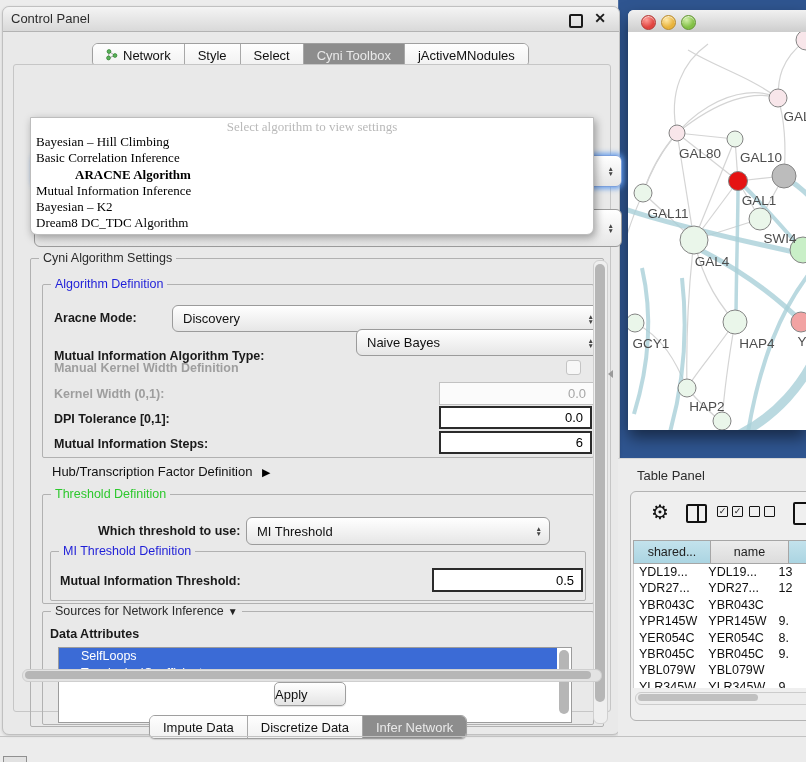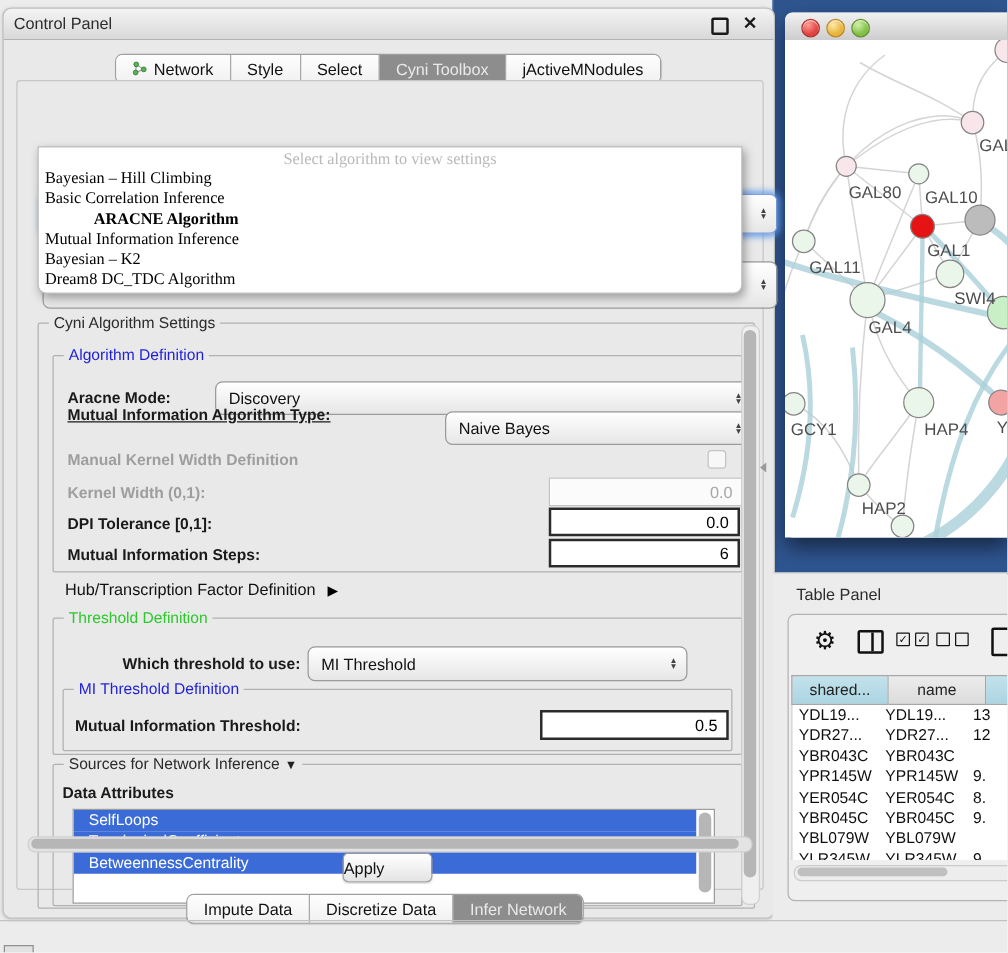--- a/index.html
+++ b/index.html
@@ -61,21 +61,21 @@
     justify-content:flex-end;padding-right:7px;font-size:13px;color:#000;}
   .tfield.dis{border:1px solid #c2c2c2;background:#fbfbfb;color:#a6a6a6;}
 
   .cbox{width:13px;height:13px;border:1px solid #c4c4c4;background:#f7f7f7;border-radius:3px;}
 
   .tri{font-size:11px;color:#000;}
   .caret{font-size:10px;color:#222;margin-left:4px;}
 
   
   #attr-list{left:44px;top:582px;width:512px;height:74px;background:#fff;border:1px solid #9c9c9c;overflow:hidden;}
-  .attr-item{height:17px;line-height:17px;padding-left:12px;margin-right:14px;
+  .attr-item{height:17px;line-height:17px;padding-left:22px;margin-right:14px;
     font-size:12.5px;color:#fff;background:#3b6bd6;}
   #attr-scroll{position:absolute;right:2px;top:2px;width:10px;height:64px;border-radius:5px;background:#b6b6b6;}
 
   
   .sb-track-v{background:#efefef;border:1px solid #d0d0d0;border-radius:6px;}
   .sb-thumb{background:#b6b6b6;border-radius:6px;position:absolute;}
 
   
   .btn{display:flex;align-items:center;justify-content:flex-start;font-size:13px;color:#111;
     background:linear-gradient(#ffffff,#e4e4e4);border:1px solid #9f9f9f;border-radius:5px;
@@ -256,21 +256,21 @@
       </div>
 
       <div class="abs tgroup" style="left:28px;top:219px;width:550px;height:172px;">
         <span class="gtitle t-blue">Algorithm Definition</span>
       </div>
       <div class="abs lbl" style="left:40px;top:246px;">Aracne Mode:</div>
       <div class="abs combo" style="left:158px;top:240px;width:418px;height:25px;">
         <span>Discovery</span>
         <span class="arrows">▲<br>▼</span>
       </div>
-      <div class="abs lbl" style="left:40px;top:260px;text-decoration:underline;">Mutual Information Algorithm Type:</div>
+      <div class="abs lbl" style="left:40px;top:284px;">Mutual Information Algorithm Type:</div>
       <div class="abs combo" style="left:342px;top:264px;width:234px;height:25px;">
         <span>Naive Bayes</span>
         <span class="arrows">▲<br>▼</span>
       </div>
       <div class="abs lbl dis" style="left:40px;top:296px;">Manual Kernel Width Definition</div>
       <div class="abs cbox" style="left:552px;top:295px;"></div>
       <div class="abs lbl dis" style="left:40px;top:322px;">Kernel Width (0,1):</div>
       <div class="abs tfield dis" style="left:425px;top:317px;width:146px;height:21px;">
         <span>0.0</span>
       </div>
@@ -307,21 +307,20 @@
       <div class="abs tgroup" style="left:28px;top:546px;width:550px;height:112px;">
         <span class="gtitle t-black">
           <span>Sources for Network Inference</span><span class="caret">▼</span>
         </span>
       </div>
       <div class="abs lbl" style="left:36px;top:562px;">Data Attributes</div>
       <div id="attr-list" class="abs">
 
       <div class="attr-item nowrap" style="background: rgb(59, 107, 214);">SelfLoops</div>
           <div class="attr-item nowrap" style="background: rgb(59, 107, 214);">TopologicalCoefficient</div>
-          <div class="attr-item nowrap" style="background: rgb(59, 107, 214);">BetweennessCentrality</div>
           <div id="attr-scroll"></div>
         </div>
 
       <div class="abs sb-track-v" style="left:579px;top:195px;width:13px;height:462px;">
         <div class="sb-thumb" style="left:1px;top:3px;width:10px;height:438px;"></div>
       </div>
 
       <div class="abs" style="left:8px;top:604px;width:578px;height:11px;background:#e3e3e3;border:1px solid #cfcfcf;border-radius:6px;">
         <div class="sb-thumb" style="left:2px;top:1px;height:8px;width:566px;"></div>
       </div>

